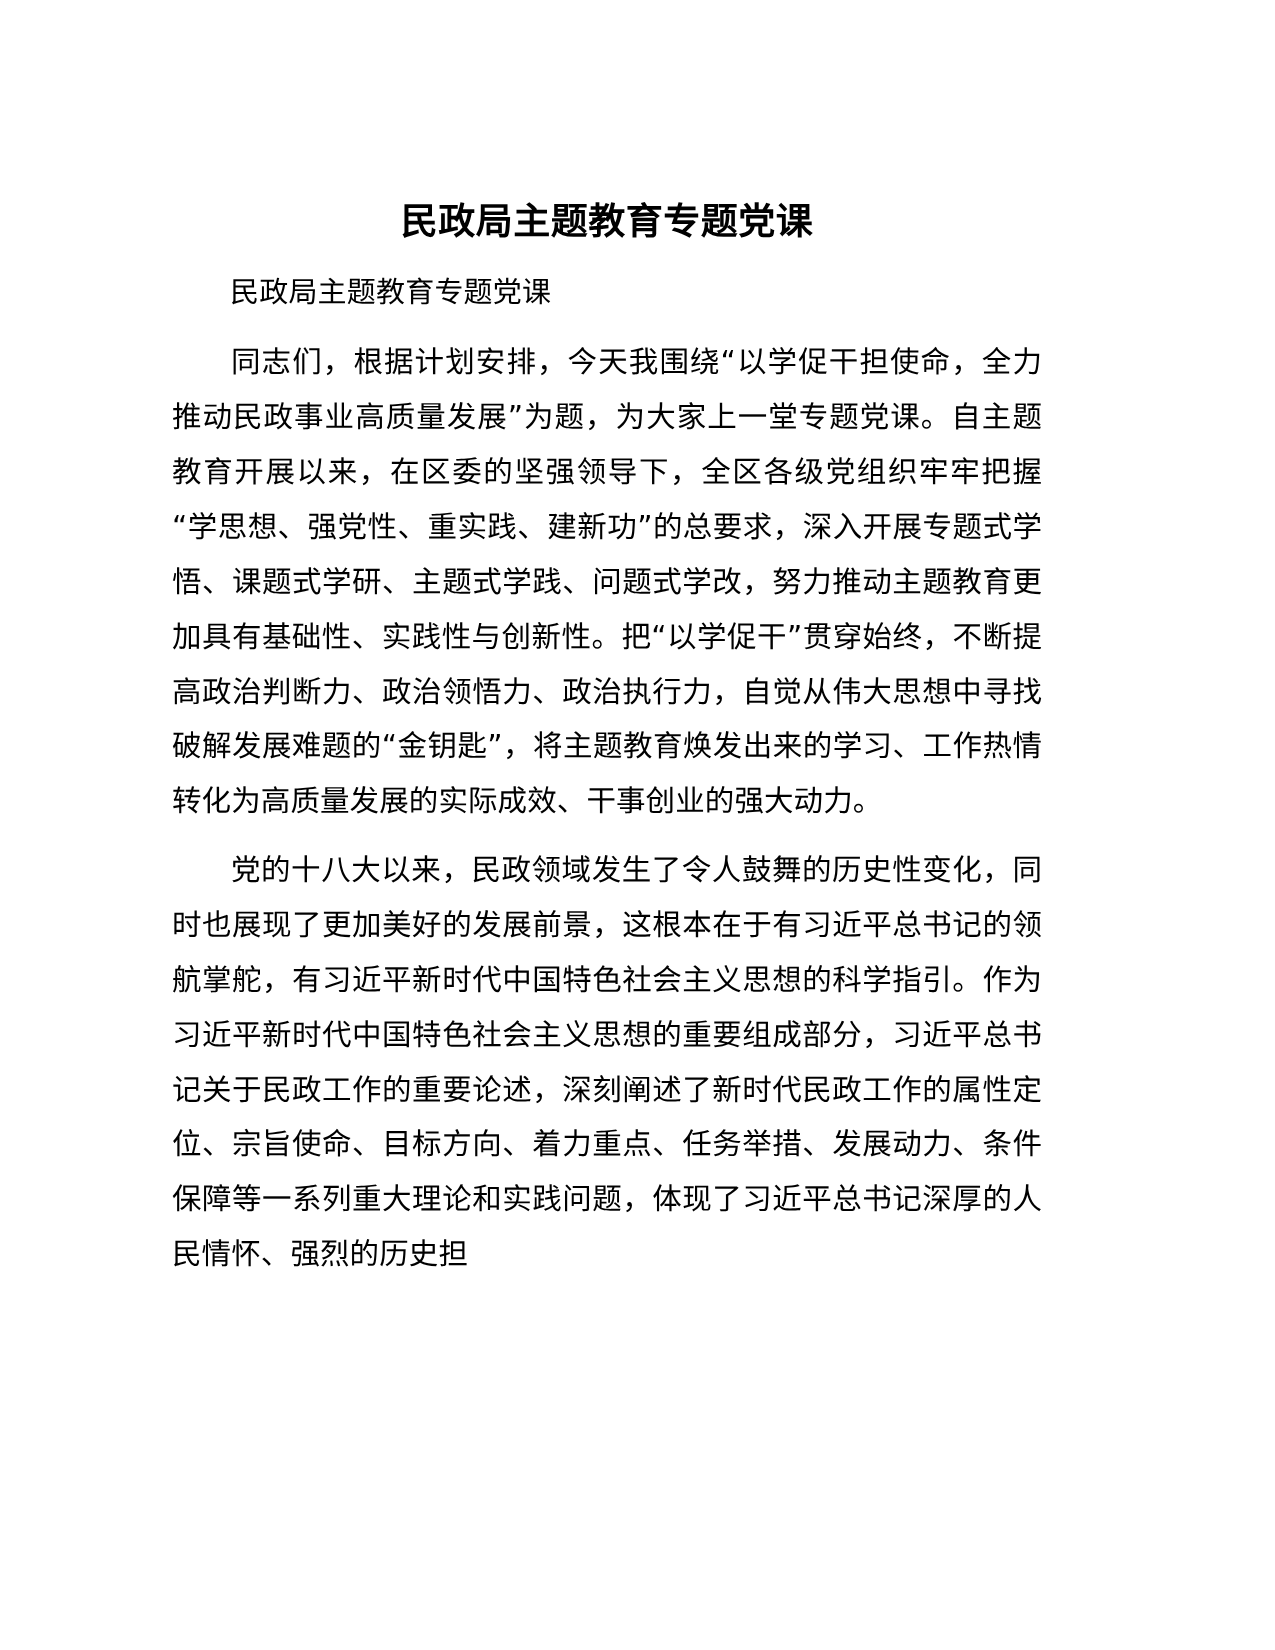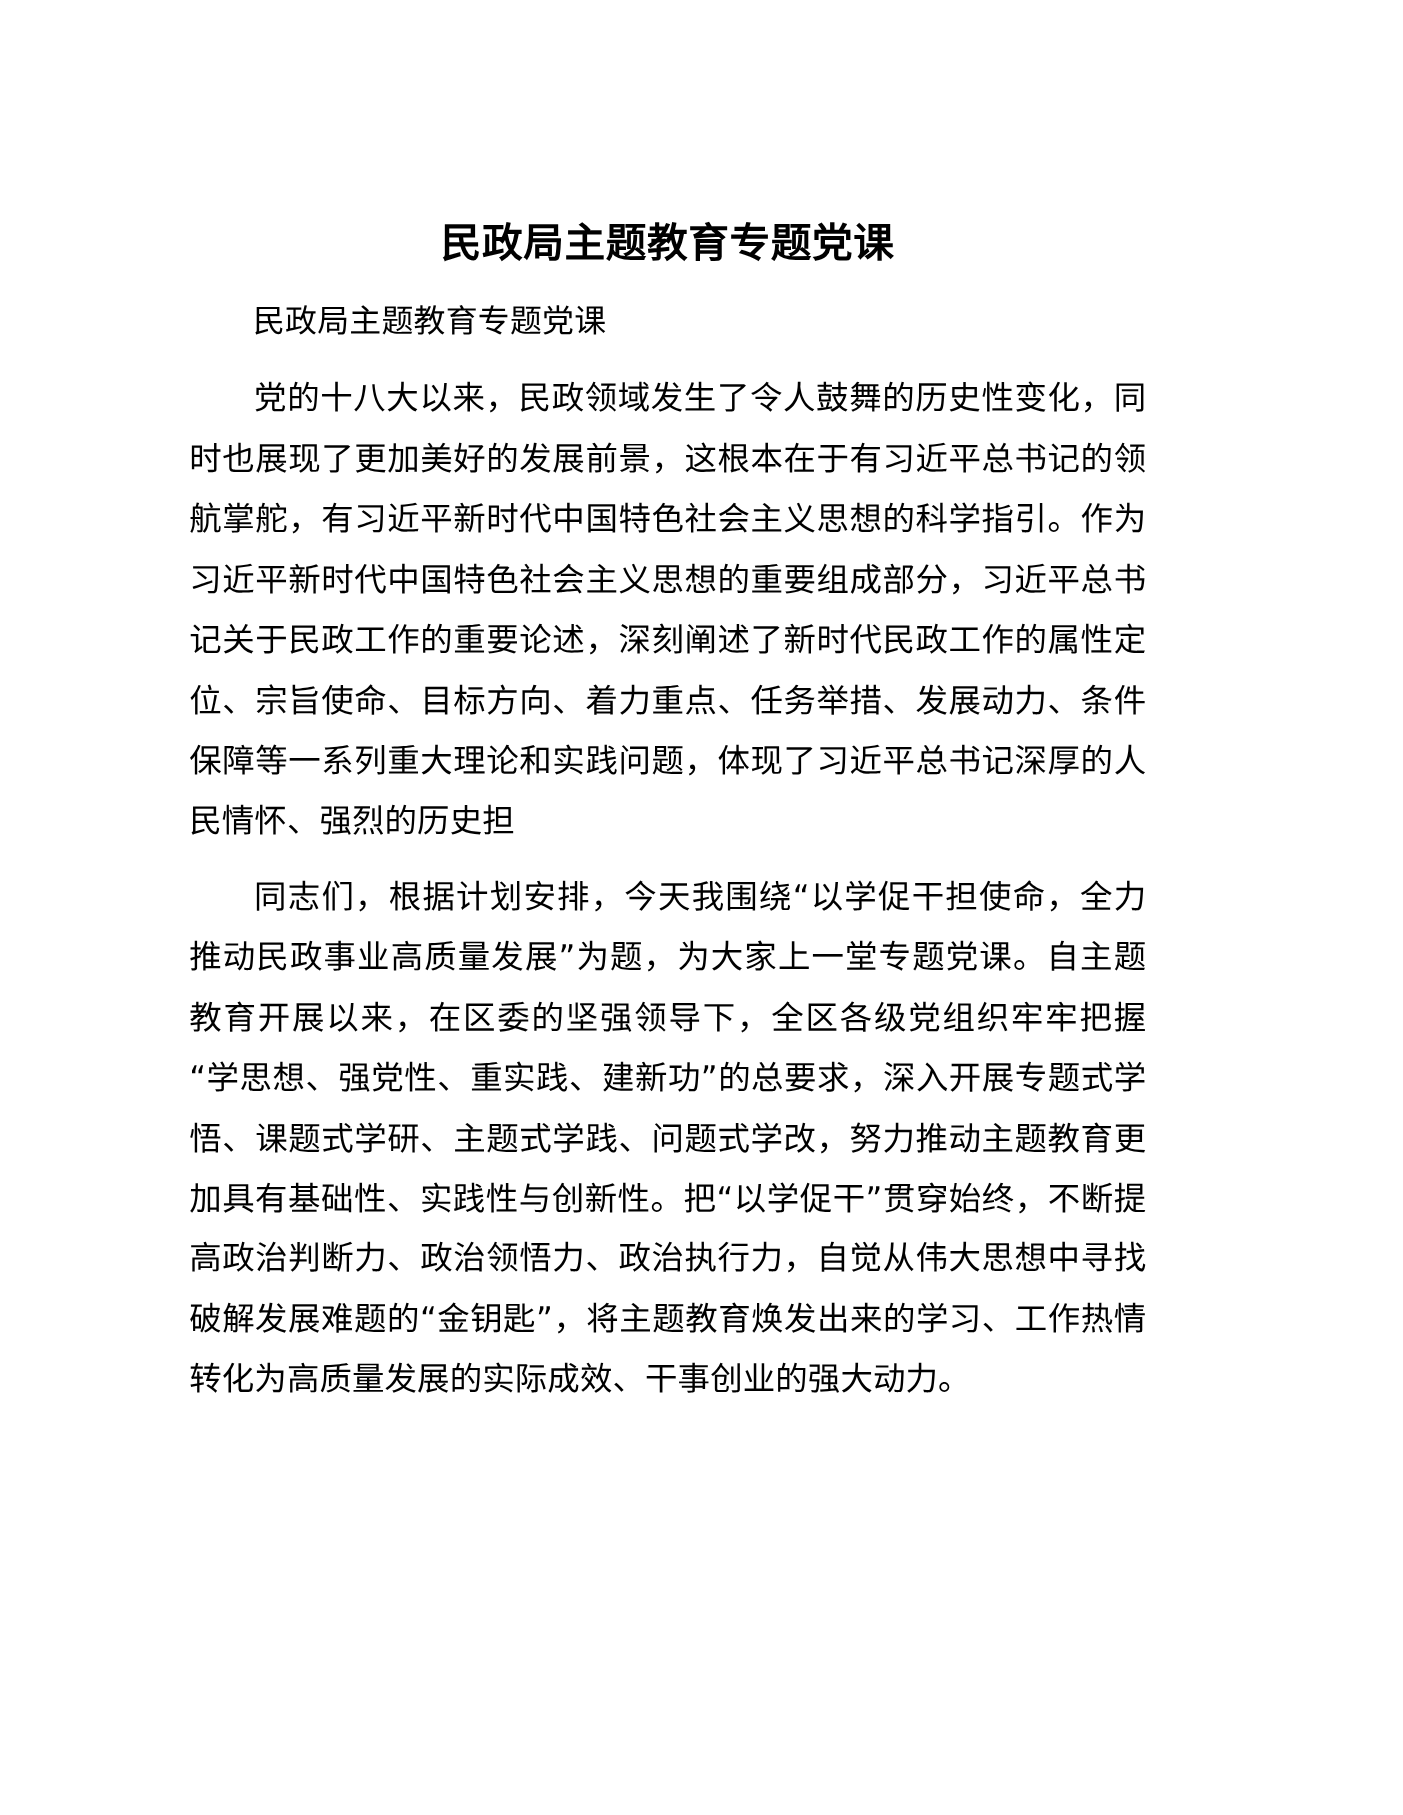--- a/index.html
+++ b/index.html
@@ -74,19 +74,19 @@
 
 <div class="page">
   <div class="content">
 
     <h1 class="doc-title">民政局主题教育专题党课</h1>
 
     <p class="subtitle-line">民政局主题教育专题党课</p>
 
 
     <div class="para-block">
+      <p class="body-para">同志们，根据计划安排，今天我围绕“以学促干担使命，全力推动民政事业高质量发展”为题，为大家上一堂专题党课。自主题教育开展以来，在区委的坚强领导下，全区各级党组织牢牢把握“学思想、强党性、重实践、建新功”的总要求，深入开展专题式学悟、课题式学研、主题式学践、问题式学改，努力推动主题教育更加具有基础性、实践性与创新性。把“以学促干”贯穿始终，不断提高政治判断力、政治领悟力、政治执行力，自觉从伟大思想中寻找破解发展难题的“金钥匙”，将主题教育焕发出来的学习、工作热情转化为高质量发展的实际成效、干事创业的强大动力。</p>
+
       <p class="body-para">党的十八大以来，民政领域发生了令人鼓舞的历史性变化，同时也展现了更加美好的发展前景，这根本在于有习近平总书记的领航掌舵，有习近平新时代中国特色社会主义思想的科学指引。作为习近平新时代中国特色社会主义思想的重要组成部分，习近平总书记关于民政工作的重要论述，深刻阐述了新时代民政工作的属性定位、宗旨使命、目标方向、着力重点、任务举措、发展动力、条件保障等一系列重大理论和实践问题，体现了习近平总书记深厚的人民情怀、强烈的历史担</p>
-
-      <p class="body-para">同志们，根据计划安排，今天我围绕“以学促干担使命，全力推动民政事业高质量发展”为题，为大家上一堂专题党课。自主题教育开展以来，在区委的坚强领导下，全区各级党组织牢牢把握“学思想、强党性、重实践、建新功”的总要求，深入开展专题式学悟、课题式学研、主题式学践、问题式学改，努力推动主题教育更加具有基础性、实践性与创新性。把“以学促干”贯穿始终，不断提高政治判断力、政治领悟力、政治执行力，自觉从伟大思想中寻找破解发展难题的“金钥匙”，将主题教育焕发出来的学习、工作热情转化为高质量发展的实际成效、干事创业的强大动力。</p>
     </div>
 
   </div>
 </div>
 
 </body></html>

